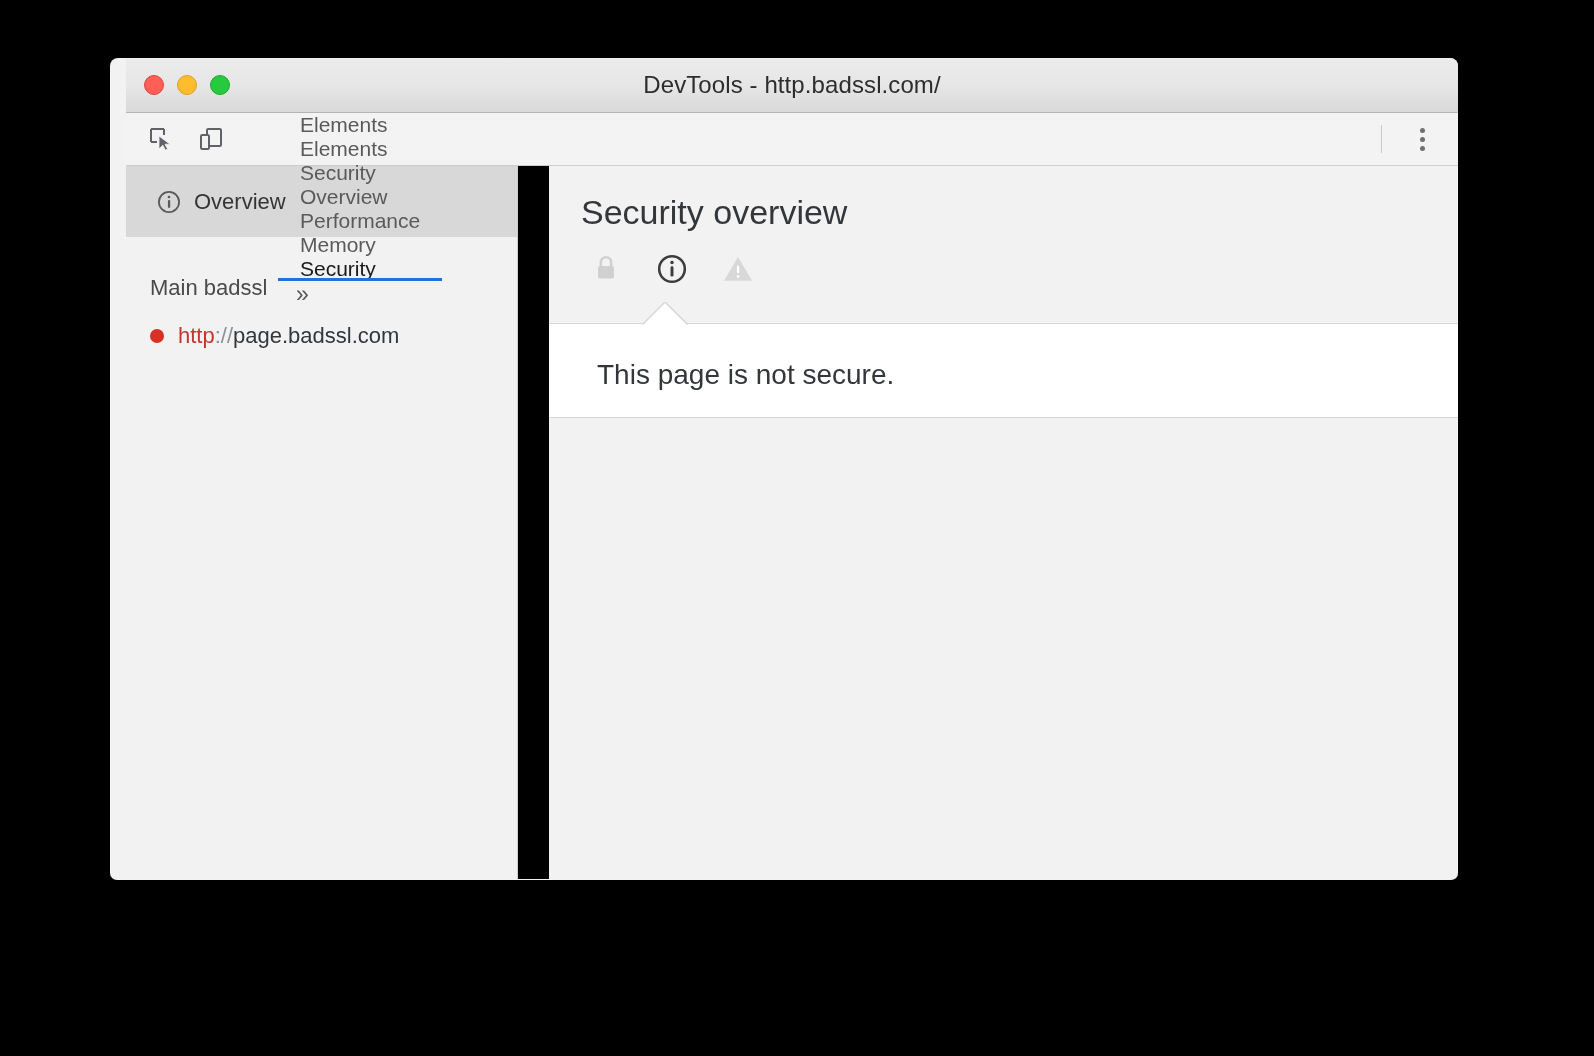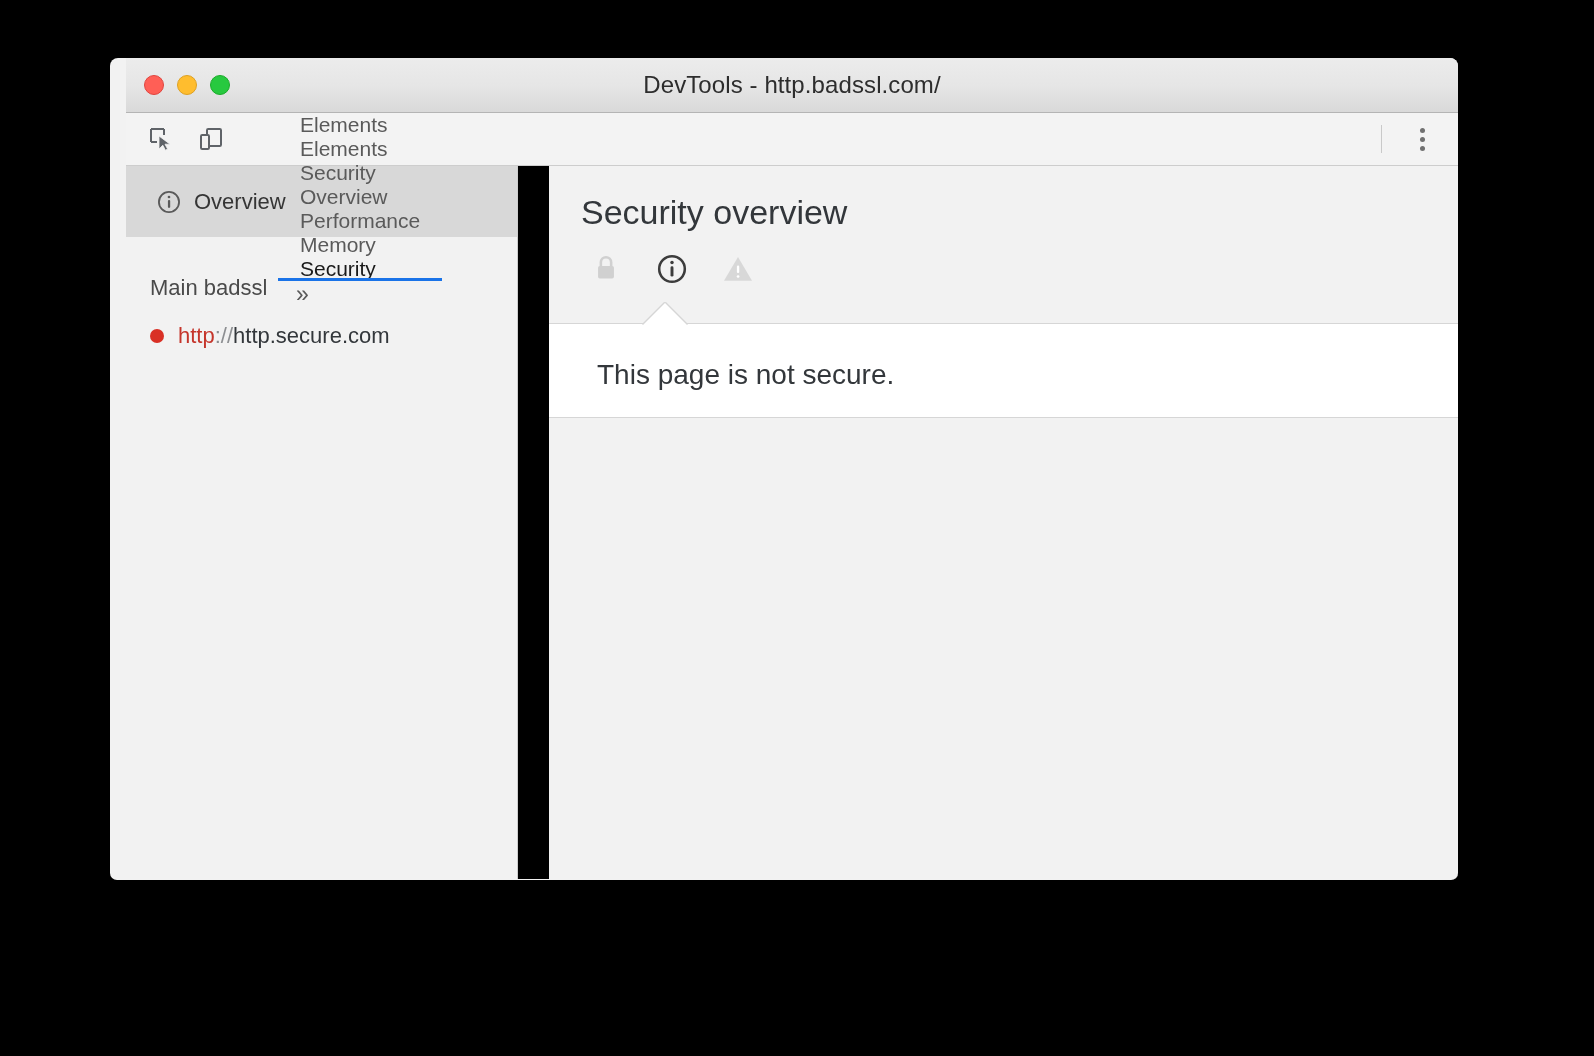--- a/index.html
+++ b/index.html
@@ -318,21 +318,21 @@
           <rect x="11" y="10.2" width="2.1" height="7.2" rx="0.9" fill="#5a5a5a"></rect>
         </svg>
         <span>Overview</span>
       </div>
 
       <div class="side-group-label">Main badssl</div>
 
       <div class="origin-row">
         <span class="origin-dot"></span>
         <span>
-          <span class="origin-scheme">http</span><span class="origin-sep">://</span><span class="origin-host">http.secure.com</span>
+          <span class="origin-scheme">http</span><span class="origin-sep">://</span><span class="origin-host">page.badssl.com</span>
         </span>
       </div>
     </div>
 
     <div class="content">
       <h1 class="content-title">Security overview</h1>
 
       <div class="summary-icons">
         <div class="sum-icon">
           <svg width="26" height="30" viewBox="0 0 24 28">

